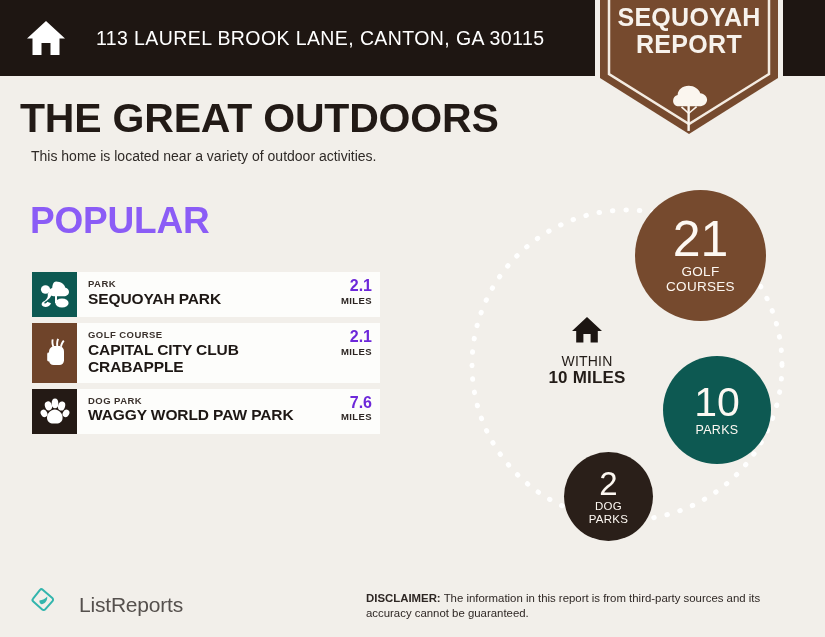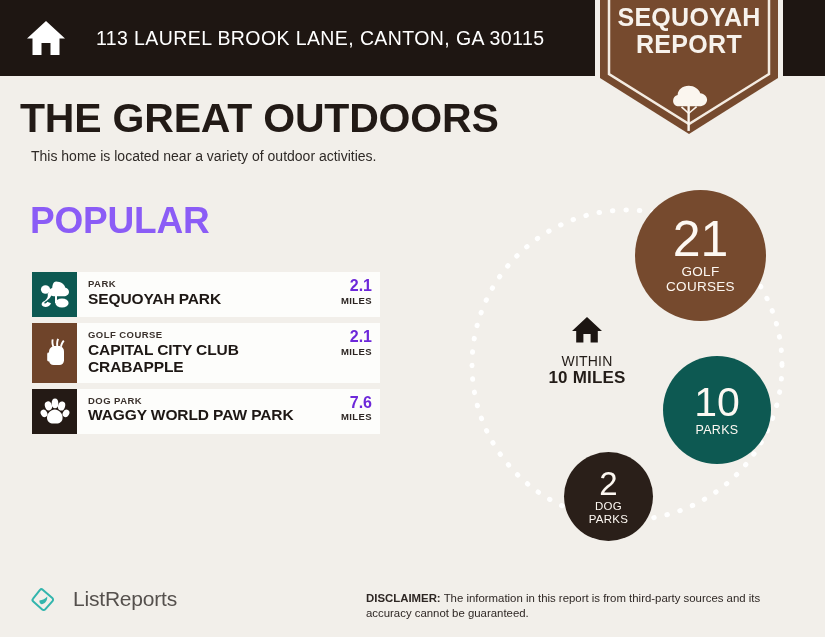--- a/index.html
+++ b/index.html
@@ -109,21 +109,21 @@
 
   .within{
     position:absolute;left:72px;top:146px;width:120px;text-align:center;
   }
   .within .home{display:block;margin:0 auto 6px;}
   .within .w1{font-size:14px;font-weight:400;color:#231c18;line-height:1.1;letter-spacing:.2px;}
   .within .w2{font-size:17px;font-weight:700;color:#231c18;line-height:1.1;letter-spacing:.2px;}
 
   
   .footer-logo{
-    position:absolute;left:30px;top:587px;display:flex;align-items:flex-start;gap:17px;
+    position:absolute;left:30px;top:587px;display:flex;align-items:flex-end;gap:23px;
   }
   .footer-logo .lr-name{
     font-size:21px;color:#55504d;font-weight:400;letter-spacing:-.2px;
   }
   .disclaimer{
     position:absolute;left:366px;top:591px;width:440px;
     font-size:11.4px;line-height:1.33;color:#2e2724;
   }
   .disclaimer b{font-weight:700;}
 </style>

